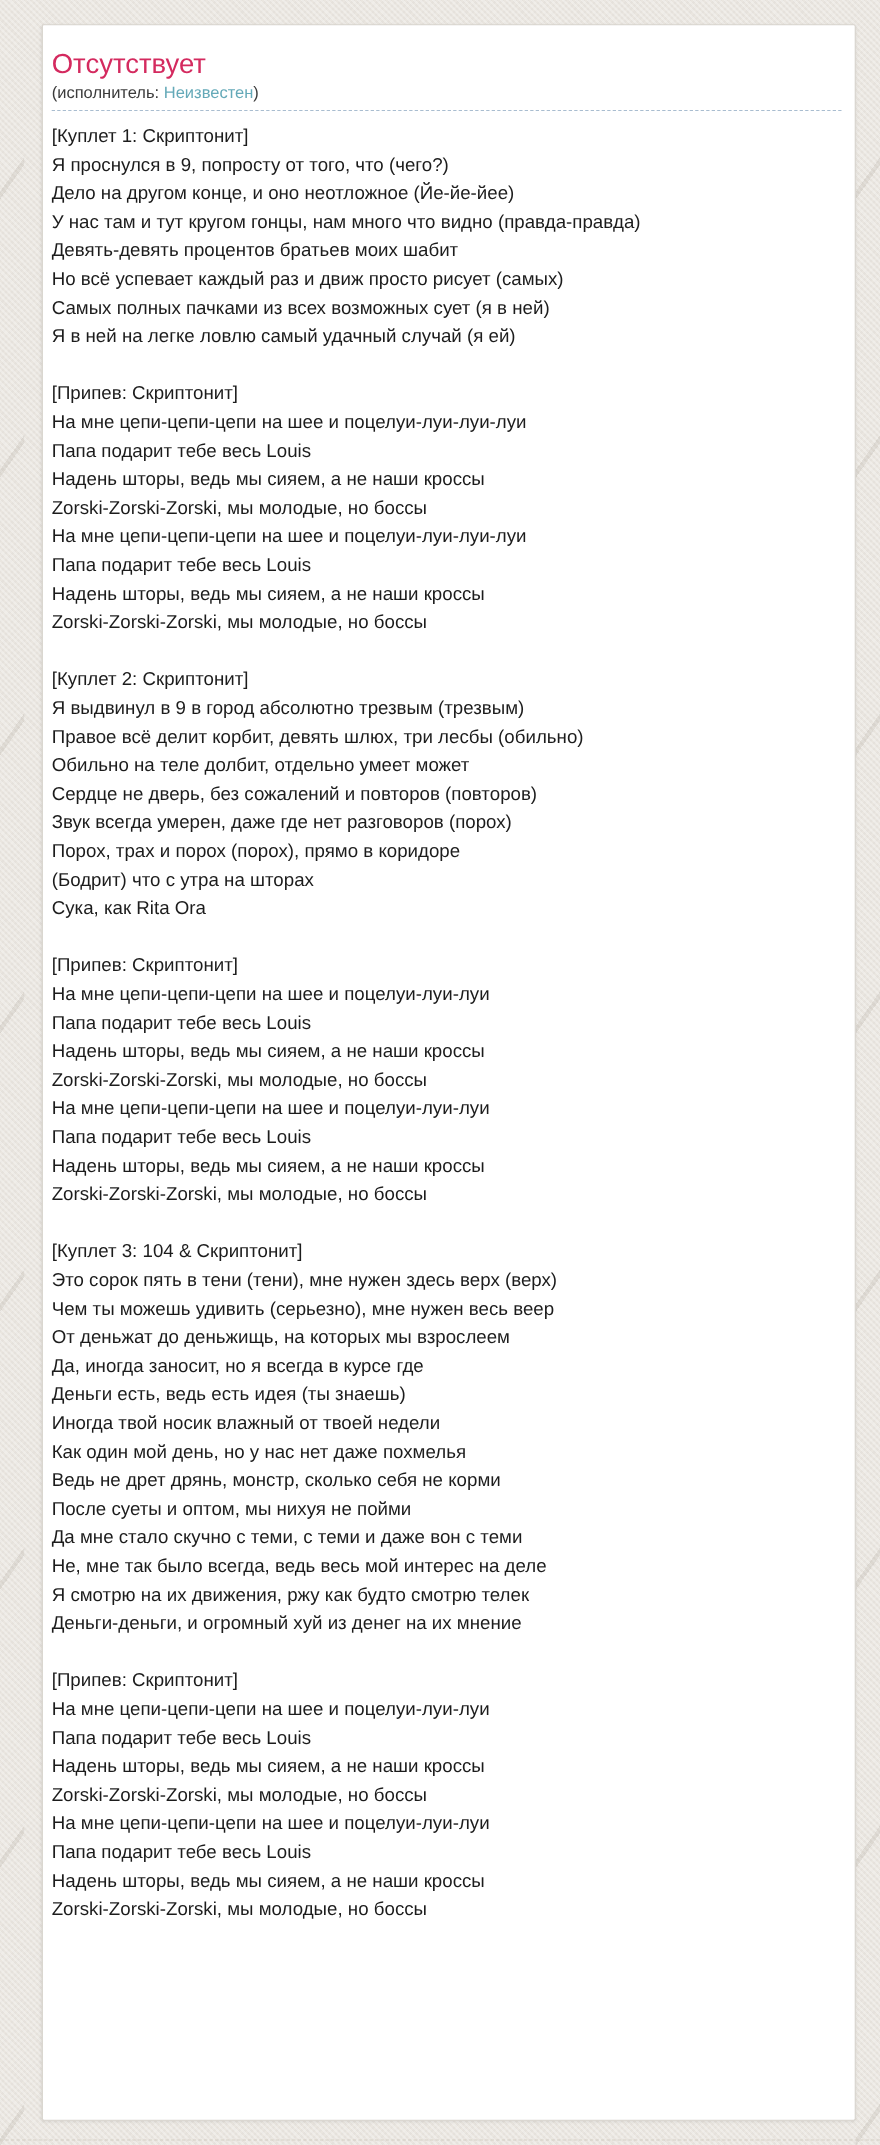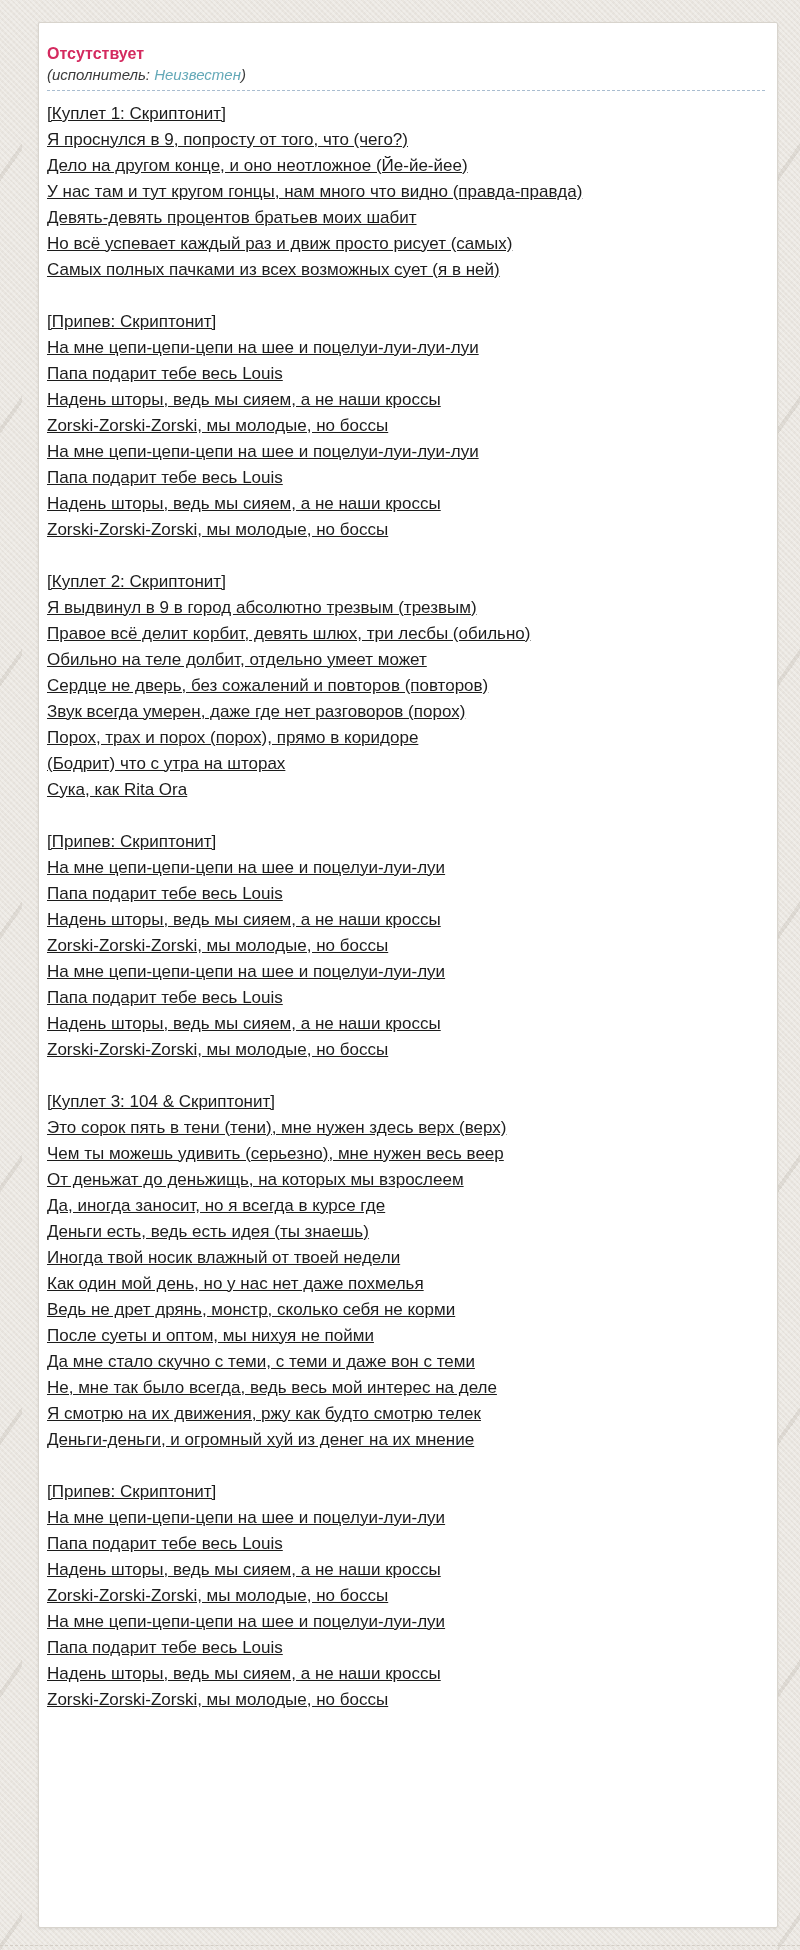--- a/index.html
+++ b/index.html
@@ -43,48 +43,46 @@
     top: 22px;
     width: 740px;
     height: 1906px;
     background: #ffffff;
     border: 1px solid #d8d4cd;
     border-radius: 2px;
     box-shadow: 0 1px 3px rgba(0,0,0,0.08);
     padding: 12px 12px 0 8px;
   }
   .title {
-    font-size: 16px;
-    font-weight: bold;
+    font-size: 25px;
+    font-weight: normal;
     color: #d42a5f;
     margin: 10px 0 3px 0;
     line-height: 1.1;
   }
   .artist-line {
     font-size: 15px;
     color: #3b3b3b;
     margin: 2px 0 7px 0;
-    font-style: italic;
   }
   .artist-link {
     color: #64a9b8;
     text-decoration: none;
     cursor: pointer;
   }
   .divider {
     border-bottom: 1px dashed #a9bdd0;
     height: 1px;
     width: 100%;
   }
   .lyrics {
     margin-top: 10px;
     font-size: 17px;
     line-height: 26px;
     color: #1c1c1c;
-    text-decoration: underline;
   }
   .stanza { margin: 0 0 26px 0; }
   .stanza:last-child { margin-bottom: 0; }
   .line { white-space: pre-wrap; }
 </style>
 </head>
 <body>
 
 <div class="edge left"></div>
 <div class="edge right"></div>
@@ -95,20 +93,21 @@
   <div class="divider"></div>
   <div class="lyrics">
       <div class="stanza">
         <div class="line">[Куплет 1: Скриптонит]</div>
         <div class="line">Я проснулся в 9, попросту от того, что (чего?)</div>
         <div class="line">Дело на другом конце, и оно неотложное (Йе-йе-йее)</div>
         <div class="line">У нас там и тут кругом гонцы, нам много что видно (правда-правда)</div>
         <div class="line">Девять-девять процентов братьев моих шабит</div>
         <div class="line">Но всё успевает каждый раз и движ просто рисует (самых)</div>
         <div class="line">Самых полных пачками из всех возможных сует (я в ней)</div>
+        <div class="line">Я в ней на легке ловлю самый удачный случай (я ей)</div>
       </div>
       <div class="stanza">
         <div class="line">[Припев: Скриптонит]</div>
         <div class="line">На мне цепи-цепи-цепи на шее и поцелуи-луи-луи-луи</div>
         <div class="line">Папа подарит тебе весь Louis</div>
         <div class="line">Надень шторы, ведь мы сияем, а не наши кроссы</div>
         <div class="line">Zorski-Zorski-Zorski, мы молодые, но боссы</div>
         <div class="line">На мне цепи-цепи-цепи на шее и поцелуи-луи-луи-луи</div>
         <div class="line">Папа подарит тебе весь Louis</div>
         <div class="line">Надень шторы, ведь мы сияем, а не наши кроссы</div>

